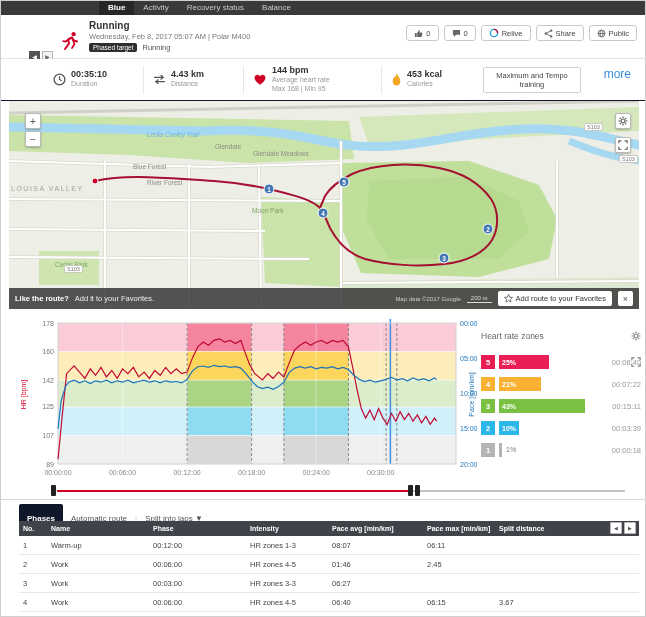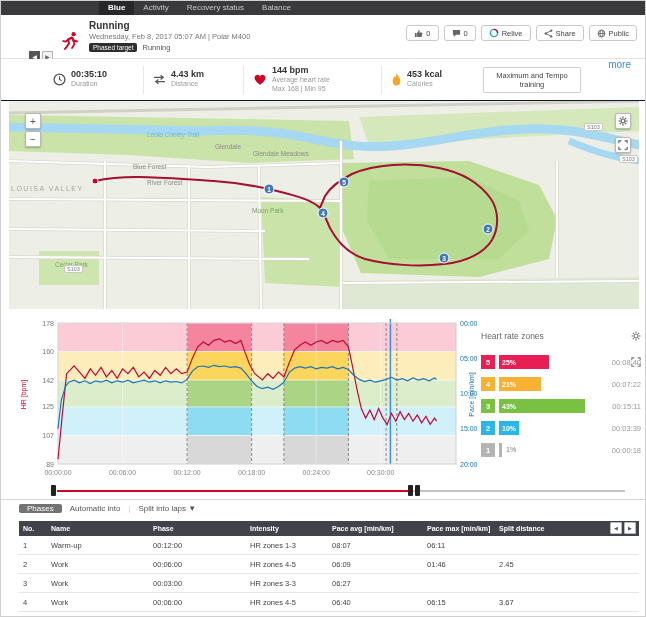--- a/index.html
+++ b/index.html
@@ -28,21 +28,21 @@
 
 
 .stats{position:absolute;top:58px;left:0;right:0;height:42px;background:#fff;border-bottom:1px solid #0f172a}
 .stat{position:absolute;display:flex;align-items:center;gap:5px}
 .stat .col{display:flex;flex-direction:column;line-height:1.25}
 .stat .val{font-size:9px;font-weight:bold;color:#333}
 .stat .lab{font-size:7px;color:#999}
 .stat .rng{font-size:7px;color:#999}
 .vdiv{position:absolute;top:7px;width:1px;height:28px;background:#e8e8e8}
 .benefit-box{position:absolute;left:482px;top:8px;width:98px;height:26px;border:1px solid #cfcfcf;border-radius:2px;display:flex;align-items:center;justify-content:center;text-align:center;font-size:7.5px;color:#444;padding:8px;cursor:pointer}
-.more-link{position:absolute;right:14px;top:0;font-size:10px;color:#3b8edb;cursor:pointer}
+.more-link{position:absolute;right:14px;top:8px;font-size:12px;color:#3b8edb;cursor:pointer}
 
 
 .map{position:absolute;top:100px;left:8px;width:630px;height:208px;background:#edeee5;overflow:hidden}
 .map-btn{position:absolute;width:16px;height:16px;background:#fff;border:1px solid #b9b9b9;border-radius:2px;display:flex;align-items:center;justify-content:center;font-size:10px;color:#555;box-shadow:0 1px 2px rgba(0,0,0,.25);cursor:pointer;z-index:4}
 .map-label{position:absolute;font-size:6.5px;color:#8d8d86;white-space:nowrap;z-index:2}
 .map-label.water{color:#6fb4dd;font-style:italic}
 .map-label.area{color:#a5a59b;letter-spacing:1.5px;font-size:7px}
 .map-label.park{color:#7da369}
 .map-shield{position:absolute;font-size:5.5px;background:#fff;border:1px solid #c8c8bd;border-radius:2px;padding:0 2px;color:#777;z-index:2}
 .map-marker{position:absolute;width:11px;height:11px;border-radius:50%;background:#4176b4;color:#fff;font-size:6.5px;font-weight:bold;display:flex;align-items:center;justify-content:center;border:1px solid #fff;transform:translate(-50%,-50%);z-index:3}
@@ -76,21 +76,21 @@
 .track-gray{position:absolute;left:362px;top:5px;width:212px;height:2px;background:#c4c4c4}
 .handle{position:absolute;top:0;width:5px;height:11px;background:#222;border-radius:1px;cursor:ew-resize}
 .handle.left{left:0}
 .handle.right{left:357px}
 .handle.right::after{content:'';position:absolute;left:7px;top:0;width:5px;height:11px;background:#222;border-radius:1px}
 
 
 .laps{position:absolute;top:498px;left:0;right:0;height:119px;background:#fff;border-top:1px solid #d7d7d7}
 .laps-tabs{position:absolute;top:4px;left:18px;display:flex;align-items:center;gap:8px}
 .lap-tab{font-size:8px;color:#555;cursor:pointer;white-space:nowrap}
-.lap-tab.active{background:#737373;color:#fff;font-weight:normal;padding:0 8px;border-radius:2px}
+.lap-tab.active{background:#0f172a;color:#fff;font-weight:bold;padding:10px 8px;border-radius:2px}
 .tab-sep{color:#ccc;font-size:8px}
 .laps-table{position:absolute;top:21px;left:18px;right:6px}
 .lap-grid{display:grid;grid-template-columns:28px 102px 97px 82px 95px 72px 1fr}
 .lap-head{background:#404349;color:#fff;height:15px;position:relative}
 .lap-head .cell{font-size:7px;font-weight:bold;display:flex;align-items:center;padding-left:4px;white-space:nowrap;overflow:hidden}
 .lap-row{height:19px;border-bottom:1px solid #e6e6e6;background:#fff}
 .lap-row .cell{font-size:7.5px;color:#444;display:flex;align-items:center;padding-left:4px}
 .pager{position:absolute;right:3px;top:1px;display:flex;gap:2px}
 .pg-btn{width:12px;height:12px;background:#fff;border:1px solid #b9b9b9;border-radius:1px;display:flex;align-items:center;justify-content:center;font-size:5px;color:#555;cursor:pointer}
 </style>
@@ -292,20 +292,34 @@
         <span class="map-shield" style="left: 610px; top: 54px;">S103</span>
         <span class="map-shield" style="left: 55px; top: 164px;">S103</span>
       </div>
     <div>
         <span class="map-marker" style="left: 260px; top: 88px;">1</span>
         <span class="map-marker" style="left: 479px; top: 128px;">2</span>
         <span class="map-marker" style="left: 435px; top: 157px;">3</span>
         <span class="map-marker" style="left: 314px; top: 112px;">4</span>
         <span class="map-marker" style="left: 335px; top: 81px;">5</span>
       </div>
+    <div class="map-overlay">
+      <span class="fav-prompt-b">Like the route?</span>
+      <span class="fav-prompt">Add it to your Favorites.</span>
+      <span class="spacer"></span>
+      <span class="attrib">Map data ©2017 Google</span>
+      <span class="scalebar">200 m</span>
+      <span class="fav-btn">
+        <svg width="9" height="9" viewBox="0 0 10 10">
+            <path d="M5 0.5 L6.3 3.5 L9.5 3.8 L7 5.9 L7.8 9 L5 7.3 L2.2 9 L3 5.9 L0.5 3.8 L3.7 3.5 Z" fill="none" stroke="#444" stroke-width="0.8"></path>
+          </svg>
+        <span>Add route to your Favorites</span>
+      </span>
+      <span class="close-btn">×</span>
+    </div>
   </section>
 
   <section class="analysis">
     <svg id="chart-svg" width="478" height="172">
         <rect x="57" y="14" width="398" height="28.51685393258427" fill="#f5849f" opacity="0.42"></rect>
         <rect x="57" y="42.51685393258427" width="398" height="28.51685393258427" fill="#fbd55c" opacity="0.42"></rect>
         <rect x="57" y="71.03370786516854" width="398" height="26.932584269662925" fill="#abd584" opacity="0.42"></rect>
         <rect x="57" y="97.96629213483146" width="398" height="28.51685393258427" fill="#8edcf2" opacity="0.42"></rect>
         <rect x="57" y="126.48314606741573" width="398" height="28.51685393258427" fill="#d8d8d8" opacity="0.42"></rect>
         <rect x="186.0810810810811" y="14" width="64.54054054054052" height="28.51685393258427" fill="#f5849f"></rect>
@@ -438,21 +452,21 @@
       <div class="track-red"></div>
       <div class="track-gray"></div>
       <div class="handle left"></div>
       <div class="handle right"></div>
     </div>
   </section>
 
   <section class="laps">
     <div class="laps-tabs">
         <span class="lap-tab active">Phases</span>
-        <span class="lap-tab">Automatic into</span>
+        <span class="lap-tab">Automatic route</span>
         <span class="tab-sep">|</span>
         <span class="lap-tab">Split into laps ▼</span>
       </div>
     <div class="laps-table">
       <div class="lap-grid lap-head">
         <div class="cell">No.</div>
           <div class="cell">Name</div>
           <div class="cell">Phase</div>
           <div class="cell">Intensity</div>
           <div class="cell">Pace avg [min/km]</div>
@@ -470,21 +484,20 @@
             <div class="cell">00:12:00</div>
             <div class="cell">HR zones 1-3</div>
             <div class="cell">08:07</div>
             <div class="cell">06:11</div>
           </div>
           <div class="lap-grid lap-row">
             <div class="cell">2</div>
             <div class="cell">Work</div>
             <div class="cell">00:06:00</div>
             <div class="cell">HR zones 4-5</div>
-            <div class="cell">06:09</div>
             <div class="cell">01:46</div>
             <div class="cell">2.45</div>
           </div>
           <div class="lap-grid lap-row">
             <div class="cell">3</div>
             <div class="cell">Work</div>
             <div class="cell">00:03:00</div>
             <div class="cell">HR zones 3-3</div>
             <div class="cell">06:27</div>
           </div>

